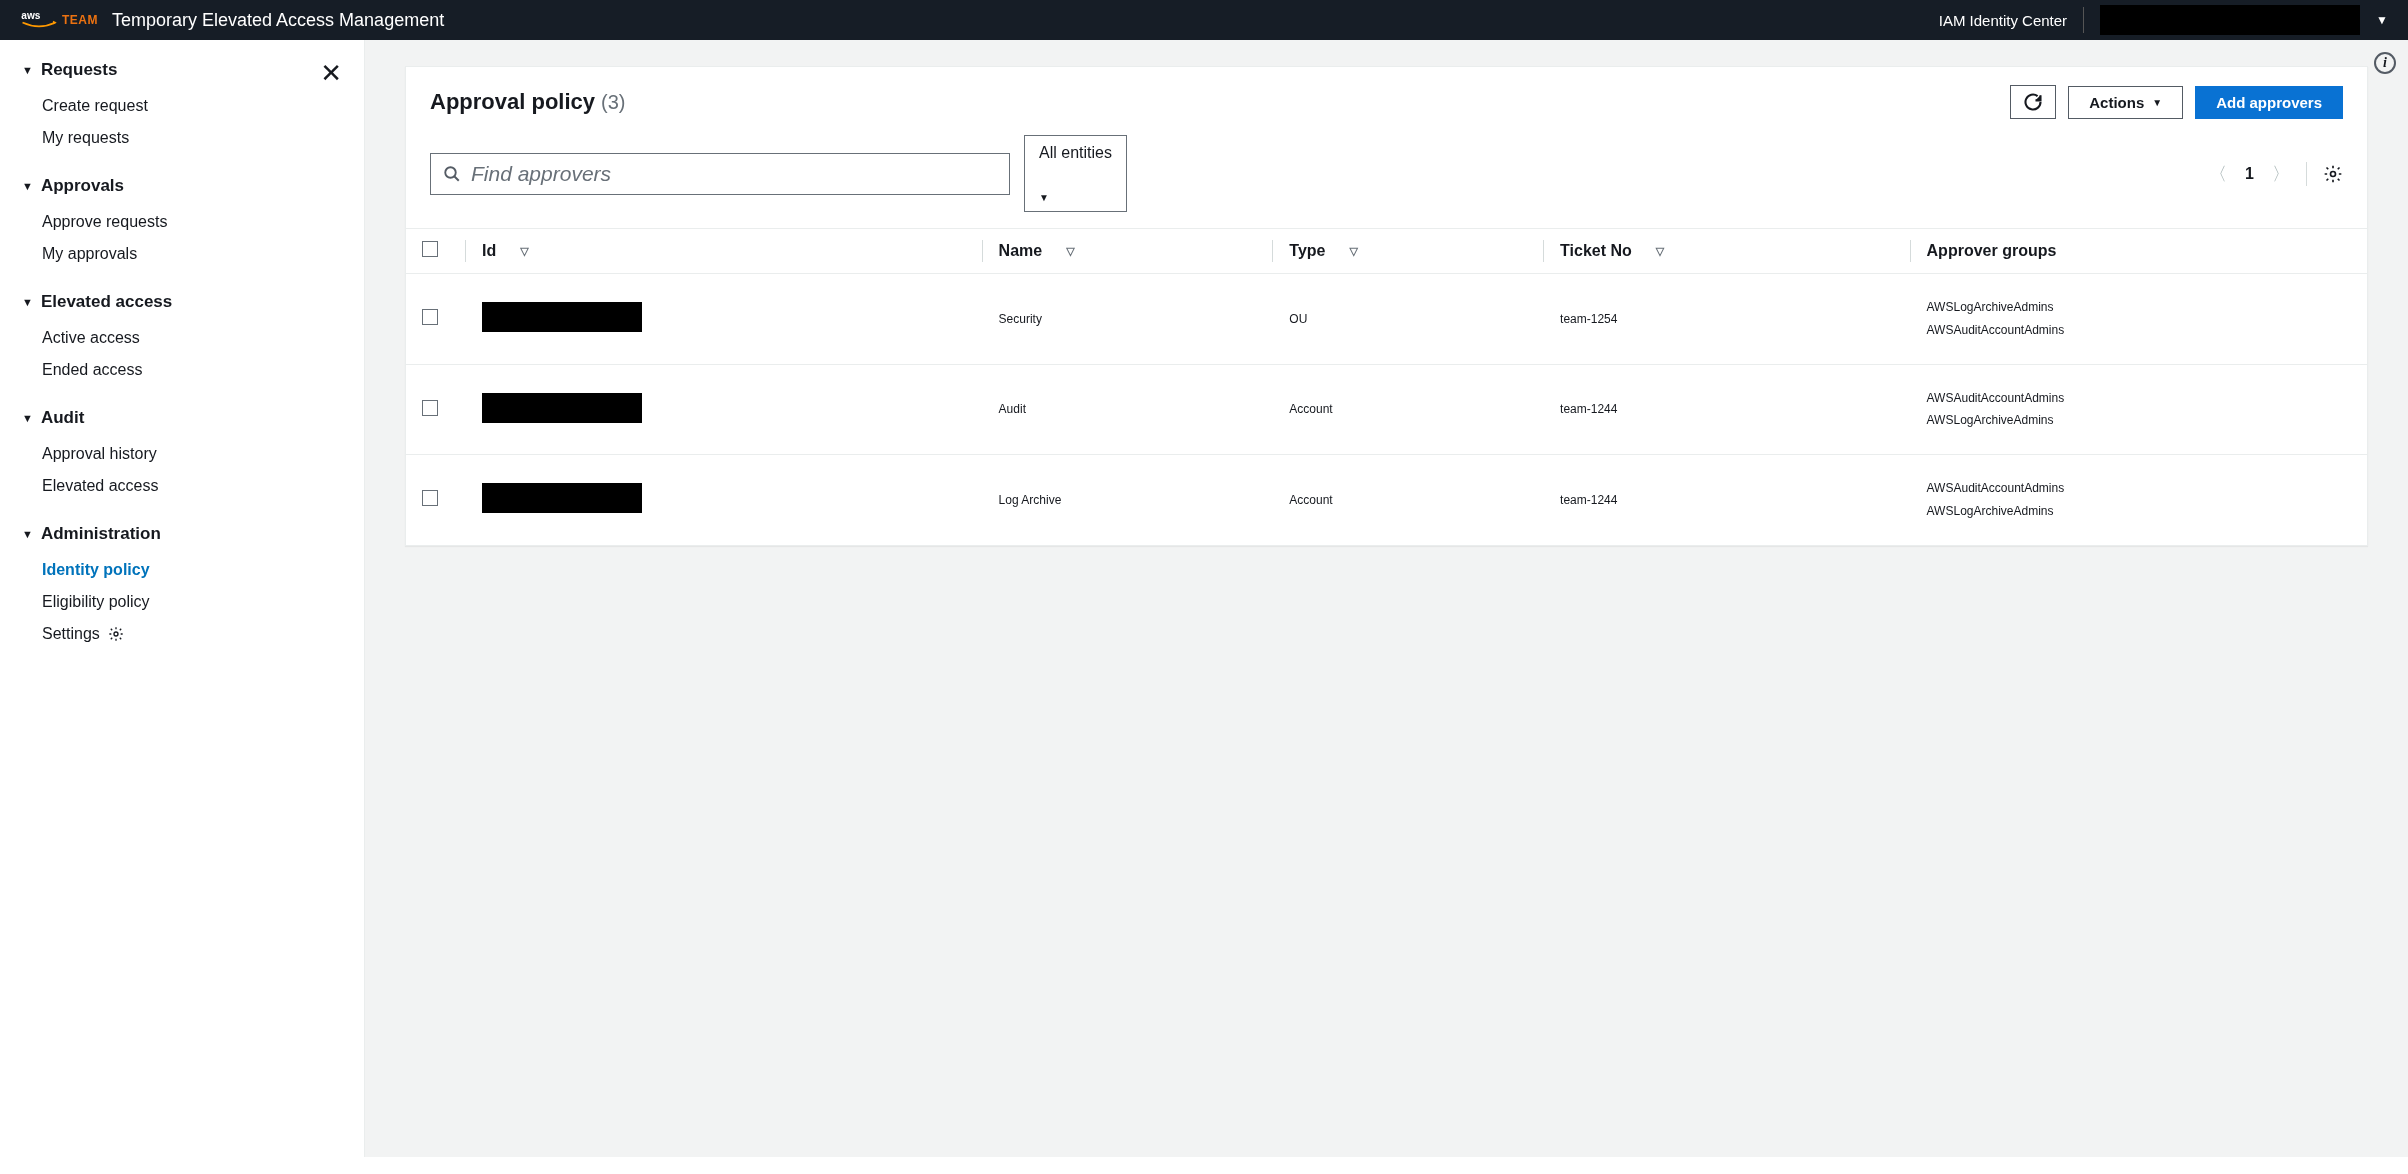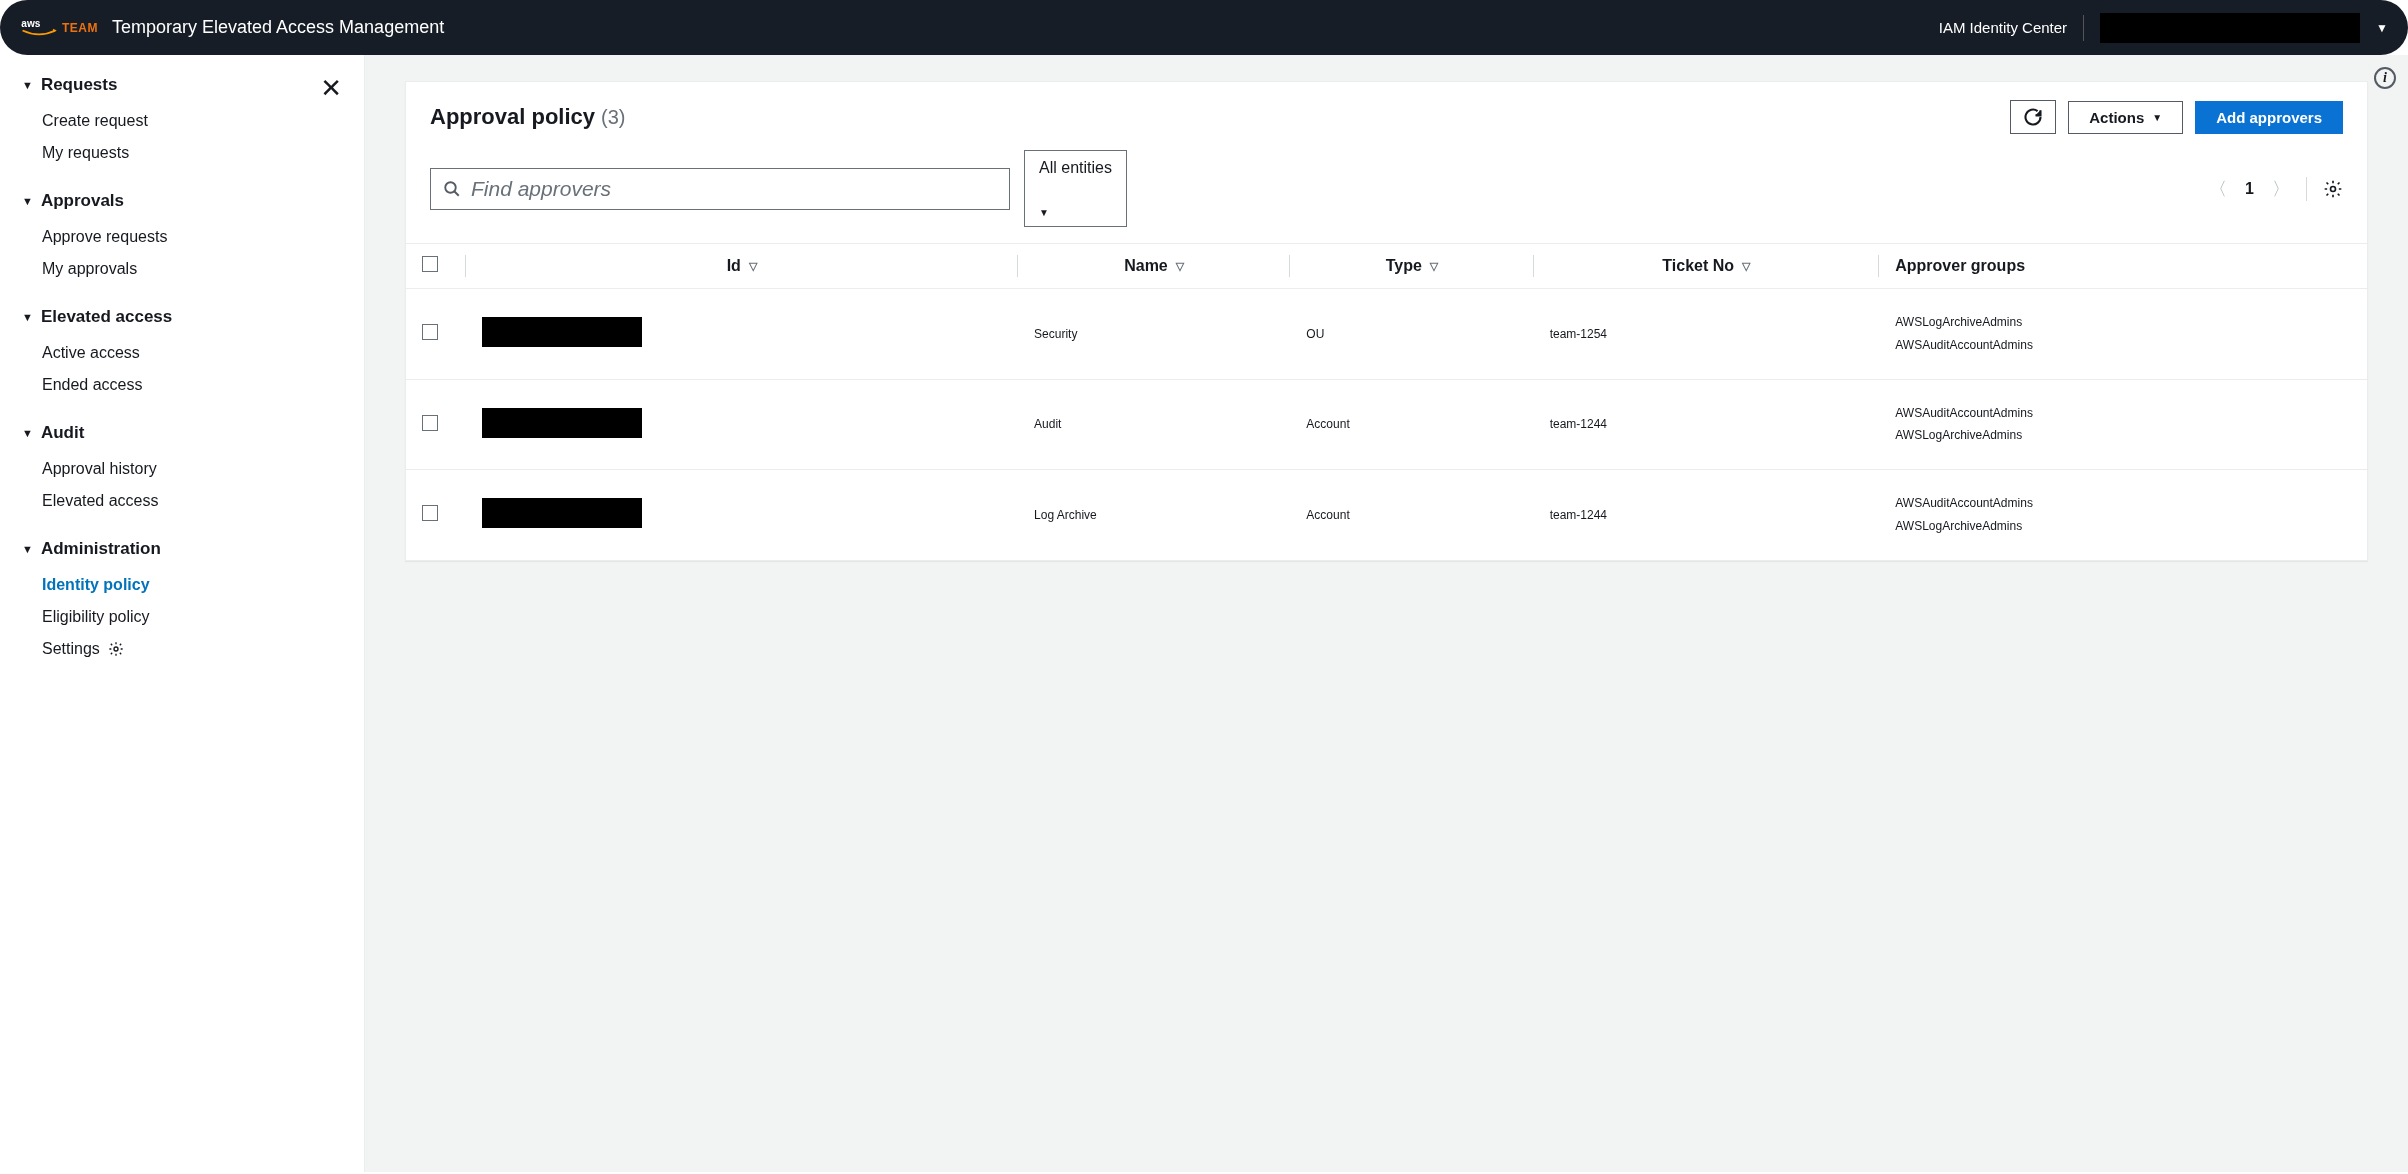--- a/index.html
+++ b/index.html
@@ -1,19 +1,19 @@
 <!DOCTYPE html>
 <html><head>
 <meta charset="utf-8">
 <style>
 * { box-sizing: border-box; margin: 0; padding: 0; }
 body { font-family: "Amazon Ember", "Helvetica Neue", Arial, sans-serif; font-size: 14px; color: #16191f; background: #fff; }
 
 
-.top-header { background: #161d26; color: #fff; height: 55px; display: flex; align-items: center; padding: 0 20px; justify-content: space-between; border-radius: 28px; }
+.top-header { background: #161d26; color: #fff; height: 40px; display: flex; align-items: center; padding: 0 20px; justify-content: space-between; }
 .header-left { display: flex; align-items: center; gap: 14px; }
 .aws-logo { display: flex; align-items: center; gap: 4px; }
 .aws-swoosh { display: block; }
 .team-badge { color: #ec7211; font-weight: bold; font-size: 12px; letter-spacing: 0.5px; }
 .app-title { font-size: 18px; font-weight: 400; color: #fff; }
 .header-right { display: flex; align-items: center; gap: 16px; }
 .header-link { color: #fff; font-size: 15px; }
 .header-divider { width: 1px; height: 26px; background: #555; }
 .account-box { background: #000; width: 260px; height: 30px; }
 .chevron-down-header { color: #fff; font-size: 12px; }
@@ -54,21 +54,21 @@
 .pager { display: flex; align-items: center; gap: 18px; }
 .pager-arrow { color: #aab7b8; font-size: 18px; }
 .pager-num { font-weight: bold; font-size: 16px; }
 .pager-divider { width: 1px; height: 24px; background: #d5dbdb; }
 .gear { cursor: pointer; }
 
 
 .tbl { width: 100%; border-collapse: collapse; }
 .tbl thead th { text-align: left; font-weight: bold; font-size: 16px; padding: 12px 16px; border-top: 1px solid #eaeded; border-bottom: 1px solid #eaeded; position: relative; }
 .tbl thead th:not(:last-child)::after { content: ""; position: absolute; right: 0; top: 25%; height: 50%; width: 1px; background: #d5dbdb; }
-.th-inner { display: flex; align-items: center; justify-content: center; gap: 8px; }
+.th-inner { display: flex; align-items: center; justify-content: flex-start; gap: 24px; }
 .sort-caret { font-size: 11px; color: #687078; }
 .tbl tbody td { padding: 22px 16px; border-bottom: 1px solid #eaeded; font-size: 12px; vertical-align: middle; }
 .tbl tbody tr:last-child td { border-bottom: none; }
 .checkbox { width: 16px; height: 16px; border: 1px solid #687078; display: inline-block; }
 .redacted { background: #000; width: 160px; height: 30px; display: inline-block; }
 .groups-cell { line-height: 1.9; }
 
 .svg-icon { display: inline-block; vertical-align: middle; }
 </style>
 </head>

